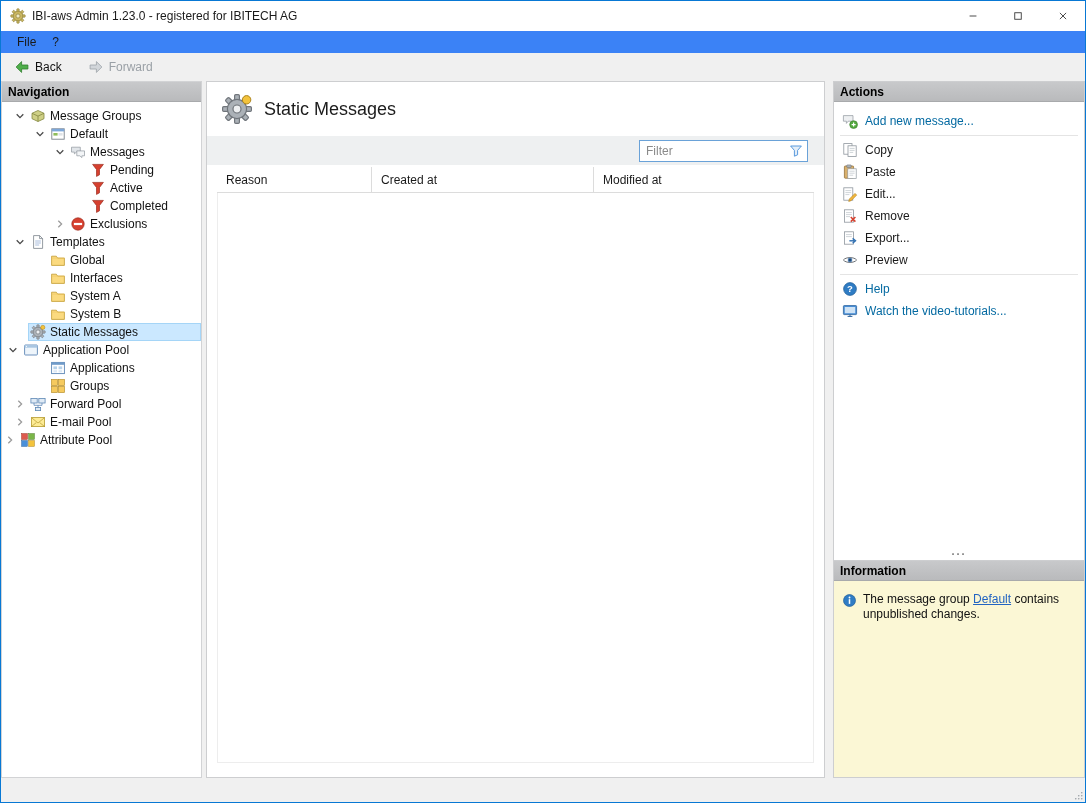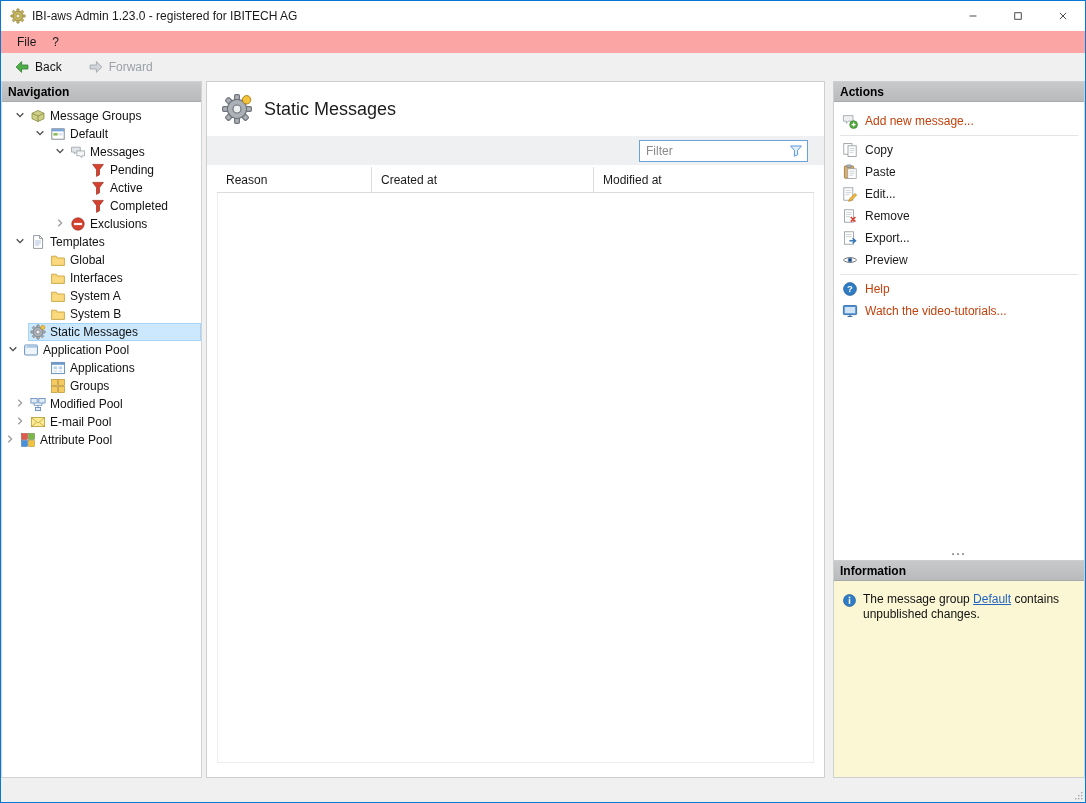--- a/index.html
+++ b/index.html
@@ -9,38 +9,38 @@
 
   
   .titlebar { flex:0 0 30px; background:#fff; display:flex; align-items:center; }
   .app-icon { width:16px; height:16px; margin:0 6px 0 9px; }
   .title { font-size:12px; color:#1a1a1a; white-space:nowrap; }
   .win-controls { margin-left:auto; display:flex; height:100%; }
   .win-btn { width:45px; height:100%; display:flex; align-items:center; justify-content:center; }
   .wglyph { width:10px; height:10px; }
 
   
-  .menubar { flex:0 0 22px; background:#fca5a5; display:flex; align-items:stretch; padding-left:8px; }
+  .menubar { flex:0 0 22px; background:#3b82f6; display:flex; align-items:stretch; padding-left:8px; }
   .menu-item { padding:0 8px; display:flex; align-items:center; color:#1a1a1a; }
   .toolbar { flex:0 0 28px; background:#f0f0f0; display:flex; align-items:center; padding-left:6px; gap:12px; }
   .tool-btn { display:flex; align-items:center; gap:5px; padding:3px 7px; }
   .t-icon { width:16px; height:16px; }
   .tool-btn.disabled .t-label { color:#9aa0a6; }
 
   
   .content { flex:1; min-height:0; display:flex; background:#f0f0f0; padding-bottom:11px; }
   .gap4 { flex:0 0 4px; } .gap8 { flex:0 0 8px; }
 
   .panel-header { flex:0 0 20px; background:linear-gradient(#c8c9cb,#b9babc); border-bottom:1px solid #a8aaac;
     font-weight:bold; display:flex; align-items:center; padding-left:6px; color:#000; }
 
   
   .nav-panel { flex:0 0 201px; display:flex; flex-direction:column; background:#fff; border:1px solid #d2d3d5; min-height:0; }
   .tree { flex:1; overflow:hidden; padding-top:5px; background:#fff; }
-  .tree-row { display:flex; height:18px; white-space:nowrap; cursor:default; }
+  .tree-row { display:flex; align-items:center; height:18px; white-space:nowrap; cursor:default; }
   .expander { width:16px; height:16px; flex:0 0 16px; }
   .row-body { display:flex; align-items:center; flex:1; height:18px; padding:0 2px; min-width:0; }
   .tree-icon { width:16px; height:16px; flex:0 0 16px; margin-right:4px; }
   .tree-label { white-space:nowrap; }
   .tree-row.selected .row-body { background:#cbe8ff; box-shadow:inset 0 0 0 1px #a5d5f7; }
 
   
   .main-panel { flex:1; min-width:0; background:#fff; border:1px solid #cdced0; display:flex; flex-direction:column; }
   .main-header { flex:0 0 54px; display:flex; align-items:center; gap:11px; padding-left:14px; }
   .big-icon { width:32px; height:32px; }
@@ -57,21 +57,21 @@
   .th:nth-child(3){ flex:1; border-right:none; }
   .tbody { flex:1; border-left:1px solid #ededed; border-right:1px solid #ededed; border-bottom:1px solid #ededed; background:#fff; }
 
   
   .right-col { flex:0 0 252px; display:flex; flex-direction:column; min-height:0; }
   .actions-panel { flex:1; min-height:0; display:flex; flex-direction:column; background:#fff; border:1px solid #cdced0; border-bottom:none; }
   .actions-list { flex:1; overflow:hidden; padding-top:8px; }
   .action-row { display:flex; align-items:center; gap:7px; height:22px; padding:0 8px; cursor:default; }
   .a-icon { width:16px; height:16px; flex:0 0 16px; }
   .a-label { color:#1a1a1a; white-space:nowrap; }
-  .action-row.link .a-label { color:#c2410c; }
+  .action-row.link .a-label { color:#0369a1; }
   .action-sep { border-top:1px solid #e4e4e4; margin:3px 6px; }
   .overflow-dots { flex:0 0 13px; text-align:center; color:#7a7a7a; font-size:11px; line-height:9px; letter-spacing:2px; font-weight:bold; }
   .info-panel { flex:0 0 218px; display:flex; flex-direction:column; border:1px solid #cdced0; }
   .info-body { flex:1; background:#fbf7d5; padding:11px 8px; display:flex; align-items:flex-start; gap:6px; }
   .i-icon { width:15px; height:15px; flex:0 0 15px; margin-top:1px; }
   .info-text { line-height:15px; color:#111; }
   .info-text a { color:#2264c2; text-decoration:underline; }
 
   
   .statusbar { flex:0 0 13px; background:#f0f0f0; position:relative; }
@@ -391,21 +391,21 @@
             </span>
             <span class="row-body">
               <span class="tree-icon" data-icon="network-pool-icon">
                 <svg viewBox="0 0 16 16" xmlns="http://www.w3.org/2000/svg">
                   <rect x="0.9" y="2.4" width="6.3" height="4.6" fill="#dfeaf5" stroke="#5d87b5" stroke-width="0.8"></rect>
                   <rect x="8.8" y="2.4" width="6.3" height="4.6" fill="#dfeaf5" stroke="#5d87b5" stroke-width="0.8"></rect>
                   <path d="M4 7v2.3h8V7M8 9.3v2.2" fill="none" stroke="#5d87b5" stroke-width="0.8"></path>
                   <rect x="5.4" y="11.5" width="5.2" height="3.1" fill="#dfeaf5" stroke="#5d87b5" stroke-width="0.8"></rect>
                 </svg>
               </span>
-              <span class="tree-label">Modified Pool</span>
+              <span class="tree-label">Forward Pool</span>
             </span>
           </div>
           <div class="tree-row" style="padding-left: 10px;">
             <span class="expander" data-icon="expander-collapsed-icon">
               <svg viewBox="0 0 16 16" xmlns="http://www.w3.org/2000/svg">
                 <path d="M6.3 4.7 9.6 8l-3.3 3.3" fill="none" stroke="#9c9c9c" stroke-width="1.3"></path>
               </svg>
             </span>
             <span class="row-body">
               <span class="tree-icon" data-icon="email-pool-icon">

